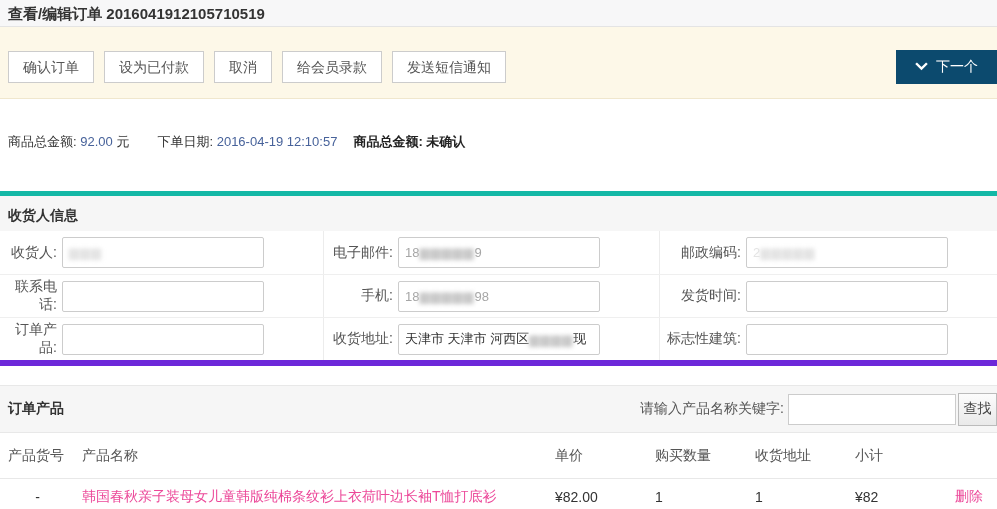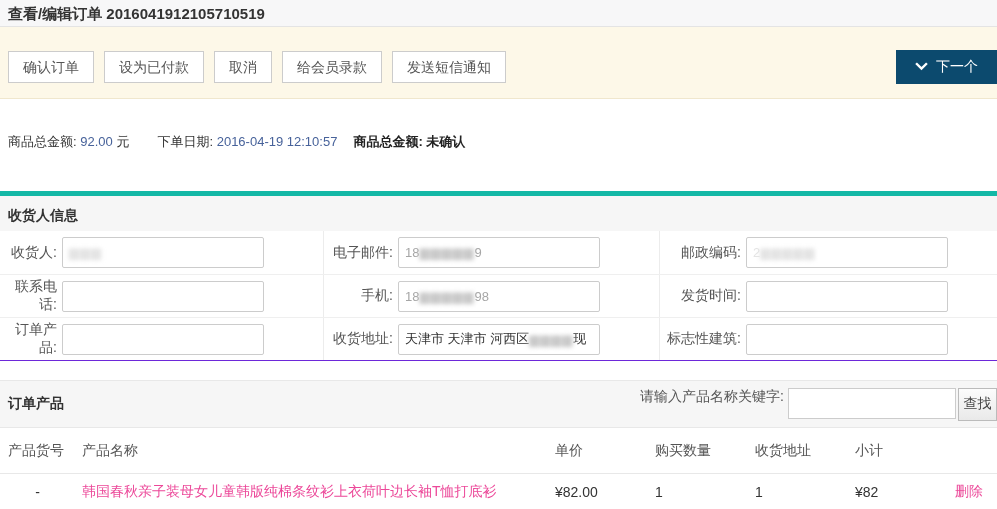--- a/index.html
+++ b/index.html
@@ -23,42 +23,42 @@
   .summary { margin:34px 0 0 8px; height:18px; display:flex; align-items:center; }
   .summary .grp1 { margin-left:0; }
   .summary .grp2 { margin-left:28px; }
   .summary .grp3 { margin-left:16px; font-weight:bold; color:#222; }
   .val-blue { color:#47629a; }
 
   
   .section-head { margin-top:40px; height:40px; line-height:39px; background:#f6f6f6; border-top:5px solid #14b8a6; padding-left:8px; font-size:14px; font-weight:bold; color:#333; }
 
   
-  .form-table { border-bottom:1px solid #6d28d9; }
+  .form-table { border-bottom:6px solid #6d28d9; }
   .form-row { display:grid; grid-template-columns:323px 336px 338px; height:43px; border-top:1px solid #efefef; }
   .form-row:first-child { border-top:none; }
   .cell { display:flex; align-items:center; border-left:1px solid #ececec; height:100%; }
   .cell.c1 { border-left:none; }
   .lbl { text-align:right; padding-right:5px; color:#555; font-size:14px; }
   .c1 .lbl { width:62px; }
   .c2 .lbl { width:74px; }
   .c3 .lbl { width:86px; }
   .inp, .fake-inp { width:202px; height:31px; border:1px solid #ccc; border-radius:2px; background:#fff; padding:0 6px; font-size:13px; font-family:inherit; color:#333; }
   .fake-inp { display:flex; align-items:center; overflow:hidden; white-space:nowrap; }
   .seg { display:inline-block; }
   .masked { filter:blur(2px); letter-spacing:1px; }
   .m-light { color:#e4e4e4; }
   .m-gray  { color:#c9c9c9; }
   .t-gray  { color:#a6a6a6; }
   .t-dark  { color:#333; }
 
   
   .products-bar { margin-top:19px; height:48px; background:#f6f6f6; border-top:1px solid #e8e8e8; border-bottom:1px solid #e8e8e8; display:flex; align-items:center; padding-left:8px; }
   .products-bar .ptitle { font-size:14px; font-weight:bold; color:#333; }
-  .search-zone { margin-left:auto; display:flex; }
+  .search-zone { margin-left:auto; display:flex; align-items:center; }
   .search-zone .slabel { color:#555; font-size:14px; margin-right:4px; }
   .search-input { width:168px; height:31px; border:1px solid #ccc; background:#fff; padding:0 6px; font-family:inherit; font-size:13px; }
   .btn-find { width:39px; height:33px; margin-left:2px; border:1px solid #bbb; background:linear-gradient(#fcfcfc,#e9e9e9); color:#444; font-size:14px; cursor:pointer; font-family:inherit; }
 
   
   .ptable-head, .ptable-row { display:grid; grid-template-columns:75px 468px 100px 100px 100px 100px 54px; align-items:center; }
   .ptable-head { height:46px; border-bottom:1px solid #e8e8e8; color:#555; font-size:14px; }
   .ptable-row { height:35px; color:#333; font-size:14px; }
   .ptable-head .hc, .ptable-row .dc { padding-left:12px; }
   .ptable-head .hc.first { padding-left:8px; }

